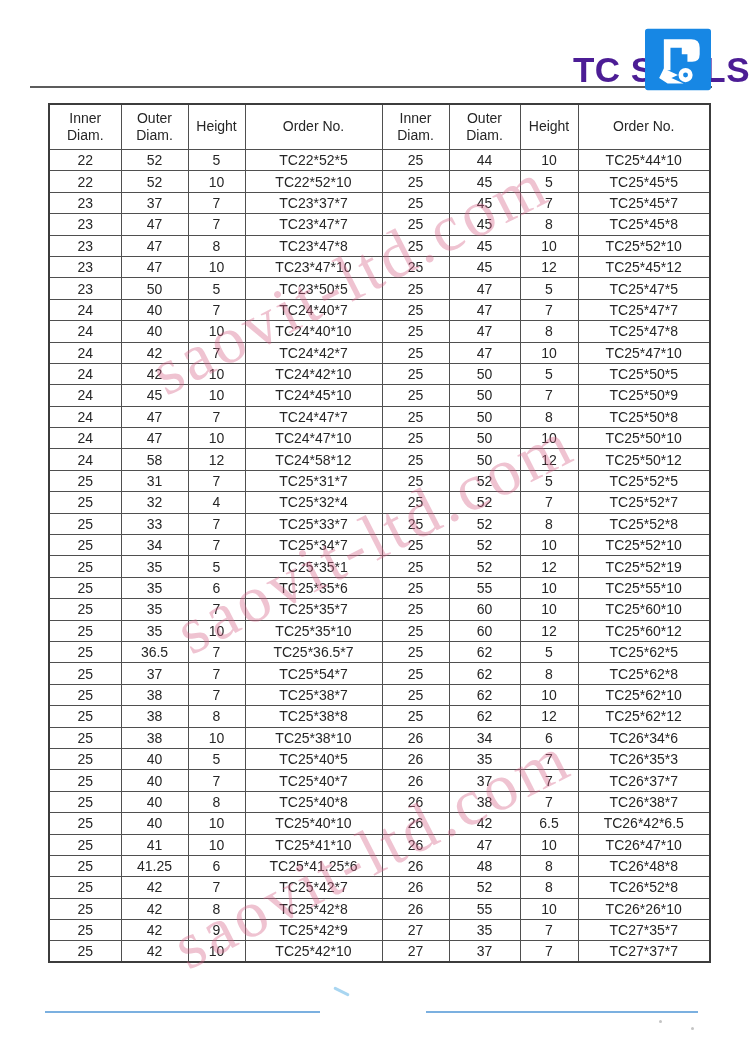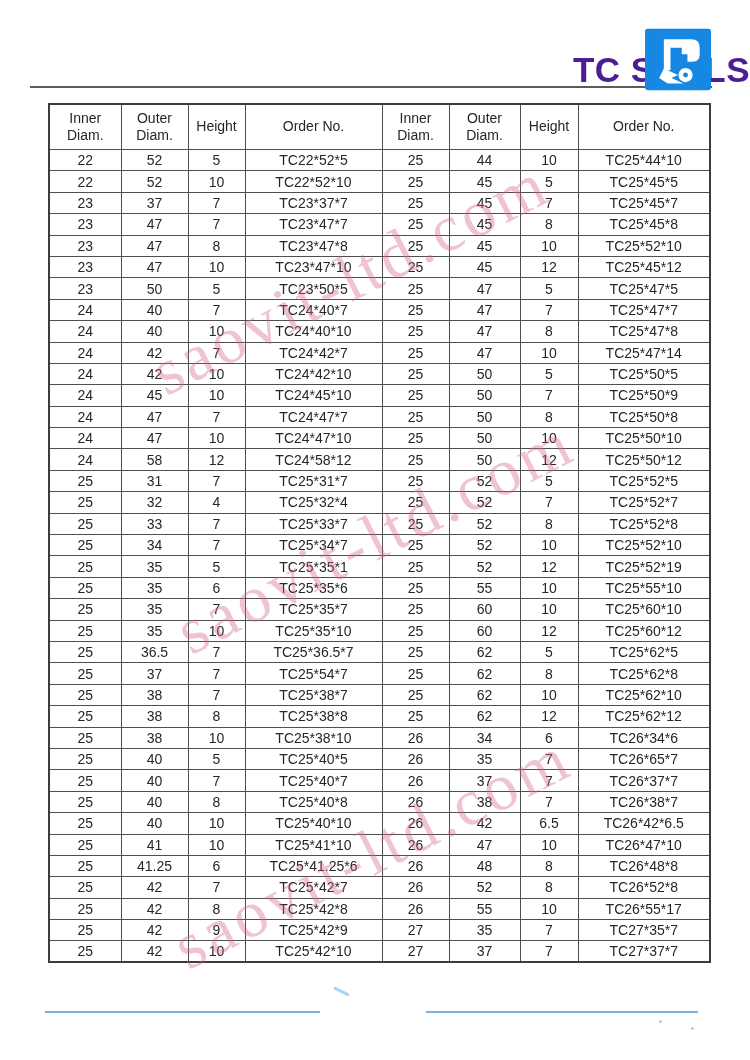--- a/index.html
+++ b/index.html
@@ -194,21 +194,21 @@
         <td>TC25*47*8</td>
       </tr>
       <tr>
         <td>24</td>
         <td>42</td>
         <td>7</td>
         <td>TC24*42*7</td>
         <td>25</td>
         <td>47</td>
         <td>10</td>
-        <td>TC25*47*14</td>
+        <td>TC25*47*10</td>
       </tr>
       <tr>
         <td>24</td>
         <td>42</td>
         <td>10</td>
         <td>TC24*42*10</td>
         <td>25</td>
         <td>50</td>
         <td>5</td>
         <td>TC25*50*5</td>
@@ -384,21 +384,21 @@
         <td>TC26*34*6</td>
       </tr>
       <tr>
         <td>25</td>
         <td>40</td>
         <td>5</td>
         <td>TC25*40*5</td>
         <td>26</td>
         <td>35</td>
         <td>7</td>
-        <td>TC26*65*7</td>
+        <td>TC26*35*3</td>
       </tr>
       <tr>
         <td>25</td>
         <td>40</td>
         <td>7</td>
         <td>TC25*40*7</td>
         <td>26</td>
         <td>37</td>
         <td>7</td>
         <td>TC26*37*7</td>
@@ -454,21 +454,21 @@
         <td>TC26*52*8</td>
       </tr>
       <tr>
         <td>25</td>
         <td>42</td>
         <td>8</td>
         <td>TC25*42*8</td>
         <td>26</td>
         <td>55</td>
         <td>10</td>
-        <td>TC26*55*17</td>
+        <td>TC26*26*10</td>
       </tr>
       <tr>
         <td>25</td>
         <td>42</td>
         <td>9</td>
         <td>TC25*42*9</td>
         <td>27</td>
         <td>35</td>
         <td>7</td>
         <td>TC27*35*7</td>

